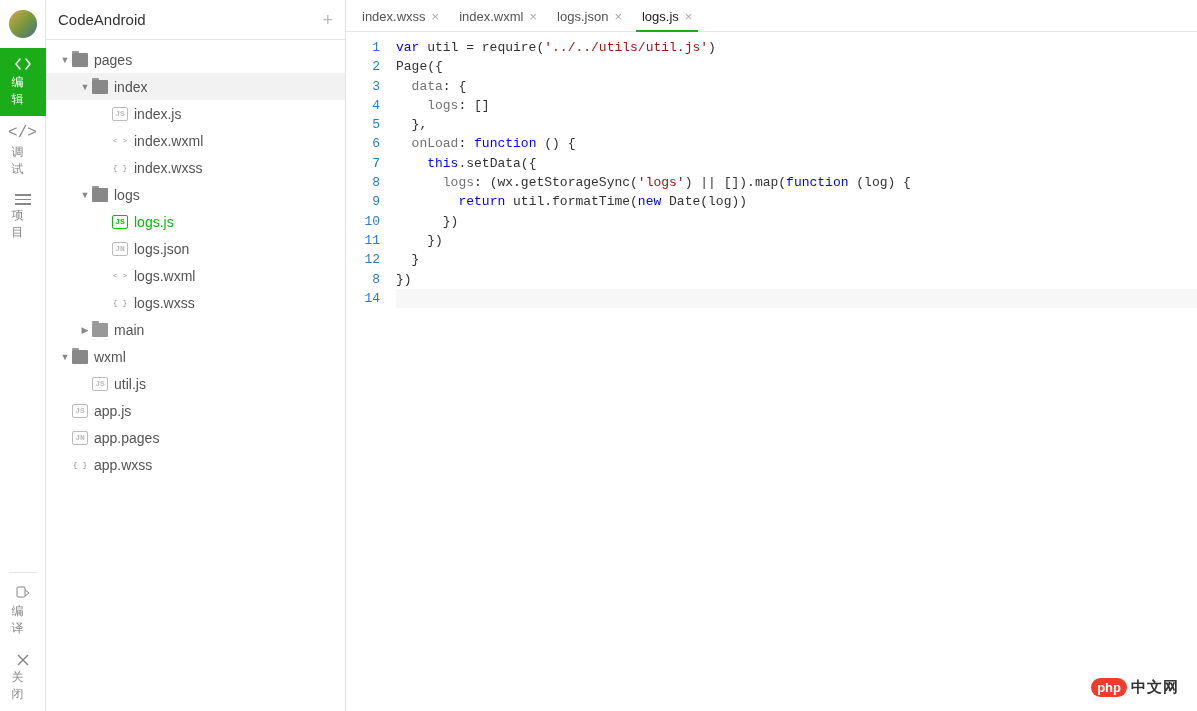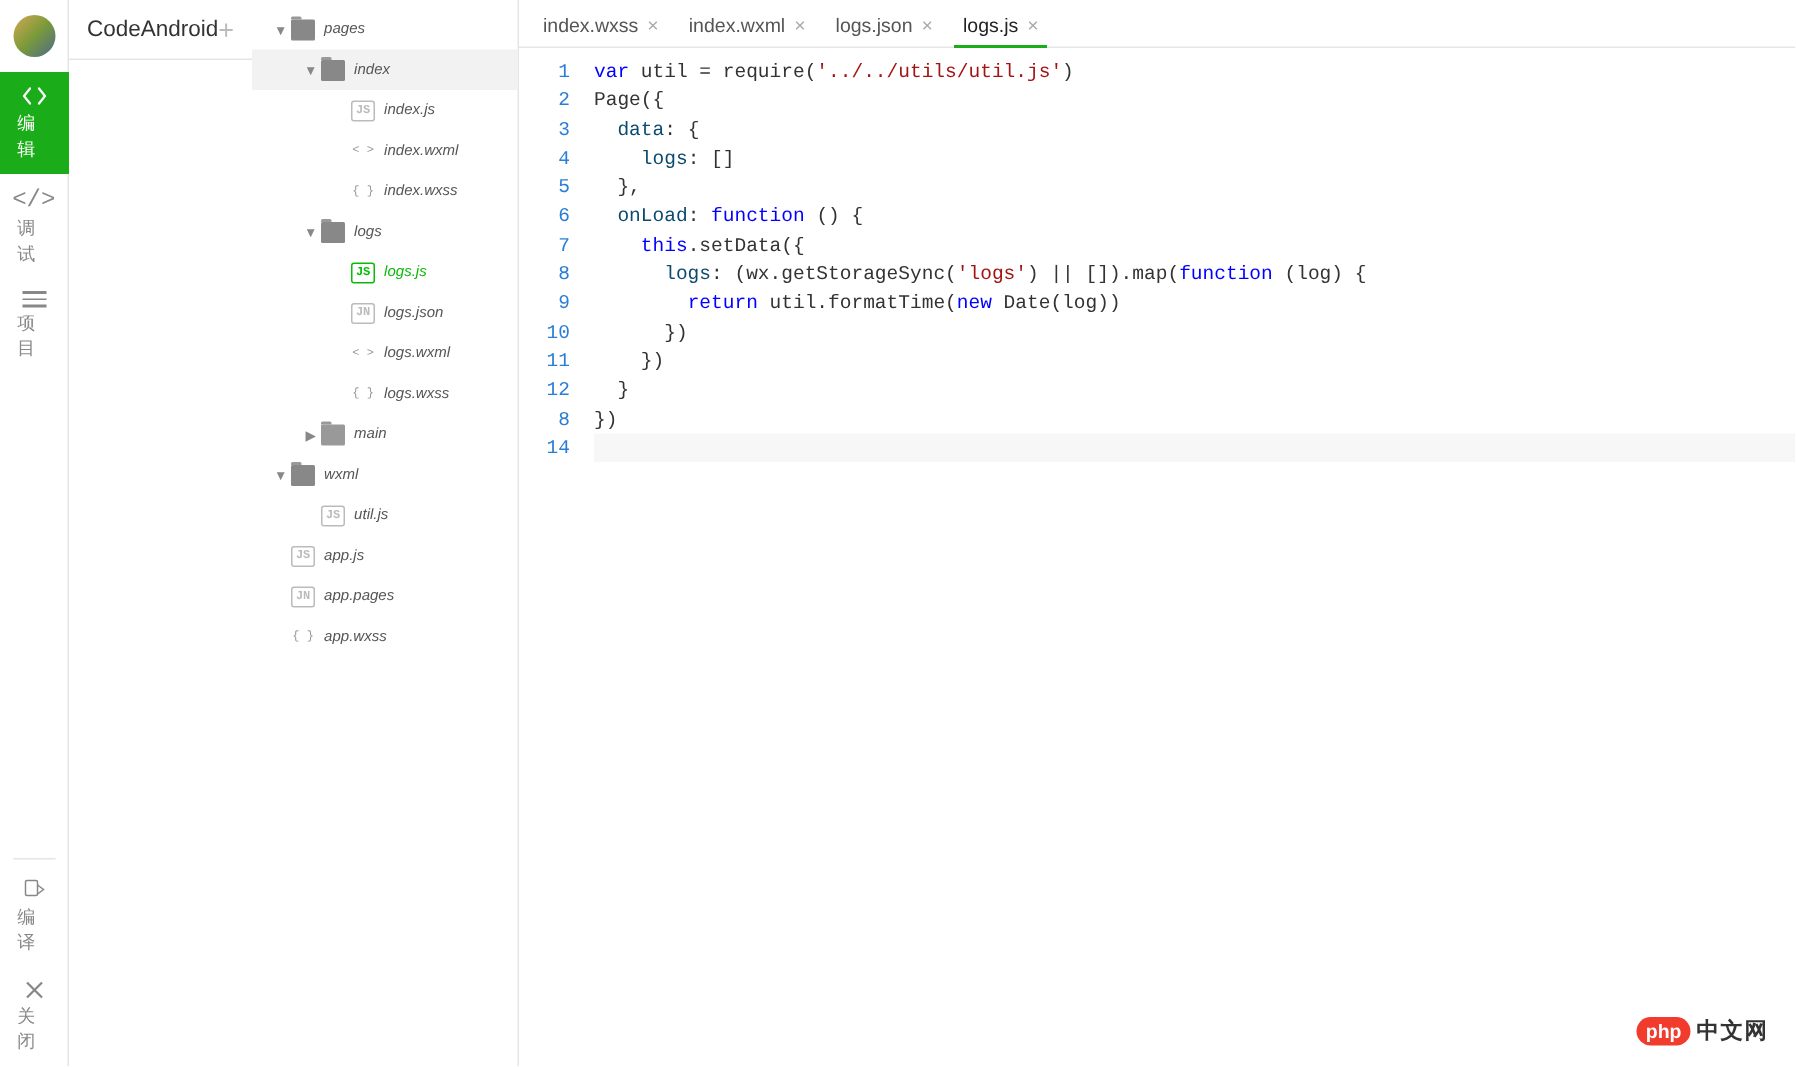--- a/index.html
+++ b/index.html
@@ -16,53 +16,53 @@
   #app{display:flex;height:711px;width:1197px;position:relative;overflow:hidden;}
   
   .rail{width:46px;border-right:1px solid var(--border);display:flex;flex-direction:column;align-items:center;background:#fff;}
   .avatar{width:28px;height:28px;border-radius:50%;margin:10px 0;background:linear-gradient(135deg,#d4a853 0%,#7a9a3a 50%,#4a6b8a 100%);}
   .rail-item{width:46px;display:flex;flex-direction:column;align-items:center;justify-content:flex-end;padding:8px 12px;color:#888;cursor:pointer;font-size:12px;}
   .rail-item.active{background:var(--green);color:#fff;}
   .rail-item .icon{font-size:16px;margin-bottom:2px;display:flex;align-items:center;justify-content:center;}
   .rail-spacer{flex:1;}
   .rail-divider{width:28px;height:1px;background:var(--border);margin:4px 0;}
   
-  .tree-panel{width:300px;border-right:1px solid var(--border);display:flex;}
+  .tree-panel{width:300px;border-right:1px solid var(--border);display:flex;flex-direction:column;}
   .tree-header{height:40px;display:flex;align-items:center;justify-content:space-between;padding:0 12px;border-bottom:1px solid var(--border);}
   .proj-name{font-size:15px;color:#333;}
   .add-btn{color:#bbb;font-size:18px;cursor:pointer;line-height:1;}
   .tree{flex:1;overflow:auto;padding-top:6px;}
   .node{display:flex;align-items:center;height:27px;cursor:pointer;white-space:nowrap;}
   .node.hl{background:#f2f2f2;}
   .node.sel span.label{color:var(--sel-green);}
   .node.sel .ficon.js{border-color:var(--sel-green);color:var(--sel-green);}
   .caret{width:10px;text-align:center;color:#888;font-size:9px;margin-right:2px;}
   .caret.none{visibility:hidden;}
   .ficon{width:16px;height:14px;margin-right:6px;display:inline-flex;align-items:center;justify-content:center;font-size:8px;}
   .ficon.folder{background:#999;border-radius:1px;position:relative;}
   .ficon.folder::before{content:"";position:absolute;top:-2px;left:0;width:7px;height:2px;background:#999;border-radius:1px 1px 0 0;}
   .ficon.folder.open{background:#888;}
   .ficon.file{border:1px solid #bbb;color:#bbb;font-family:var(--code-font);font-weight:bold;width:16px;height:14px;border-radius:2px;}
   .ficon.js{border:1px solid #bbb;color:#bbb;}
-  .label{font-size:10px;color:#555;font-style:italic;}
+  .label{font-size:14px;color:#555;}
   
   .editor{flex:1;display:flex;flex-direction:column;min-width:0;}
   .tabs{height:32px;display:flex;align-items:flex-end;border-bottom:1px solid var(--border);padding-left:6px;}
   .tab{display:flex;align-items:center;height:30px;padding:0 10px;color:#555;cursor:pointer;font-size:13px;position:relative;}
   .tab .close{margin-left:6px;color:#aaa;font-size:13px;}
   .tab.active{color:#222;}
   .tab.active::after{content:"";position:absolute;left:4px;right:4px;bottom:-1px;height:2px;background:var(--green);}
   .code-area{flex:1;display:flex;font-family:var(--code-font);font-size:13px;line-height:19.3px;overflow:hidden;}
   .gutter{width:44px;text-align:right;color:#2a7ed6;padding:6px 10px 0 0;user-select:none;background:#fff;}
   .codelines{flex:1;padding:6px 0 0 6px;white-space:pre;overflow:auto;}
   .codelines .line{height:19.3px;}
   .cur-line{background:#f7f7f7;}
   .k-blue{color:#0000ff;}
   .k-str{color:#a31515;}
-  .k-prop{color:#0c4a6e;}
+  .k-prop{color:#737373;}
   
   .watermark{position:absolute;right:18px;bottom:14px;display:flex;align-items:center;font-weight:bold;color:#333;}
   .wm-badge{background:#f03b2d;color:#fff;font-size:13px;padding:2px 6px;border-radius:10px;margin-right:4px;font-family:Arial;}
   .wm-text{font-size:15px;letter-spacing:1px;}
   
   .hamburger{display:flex;flex-direction:column;gap:3px;}
   .hamburger span{display:block;width:16px;height:1.5px;background:currentColor;}
 </style>
 </head>
 <body>

